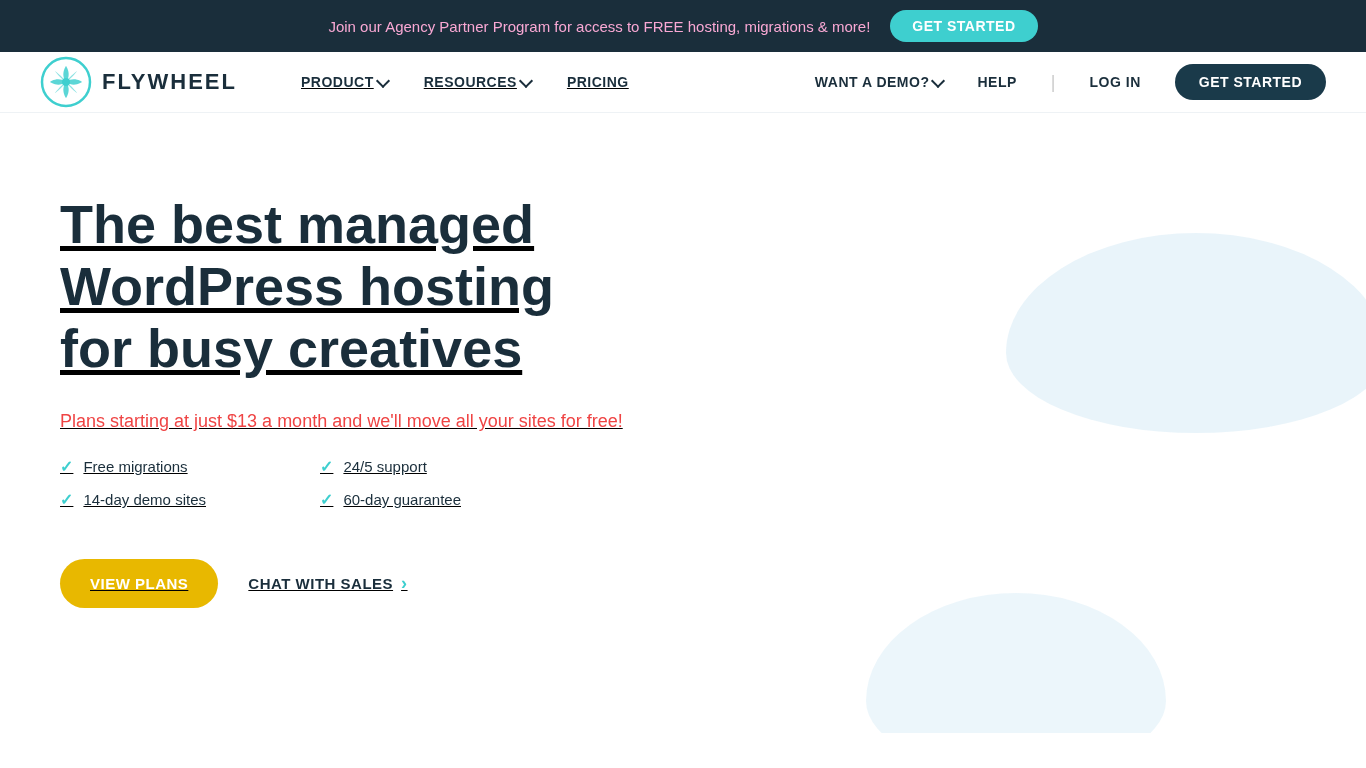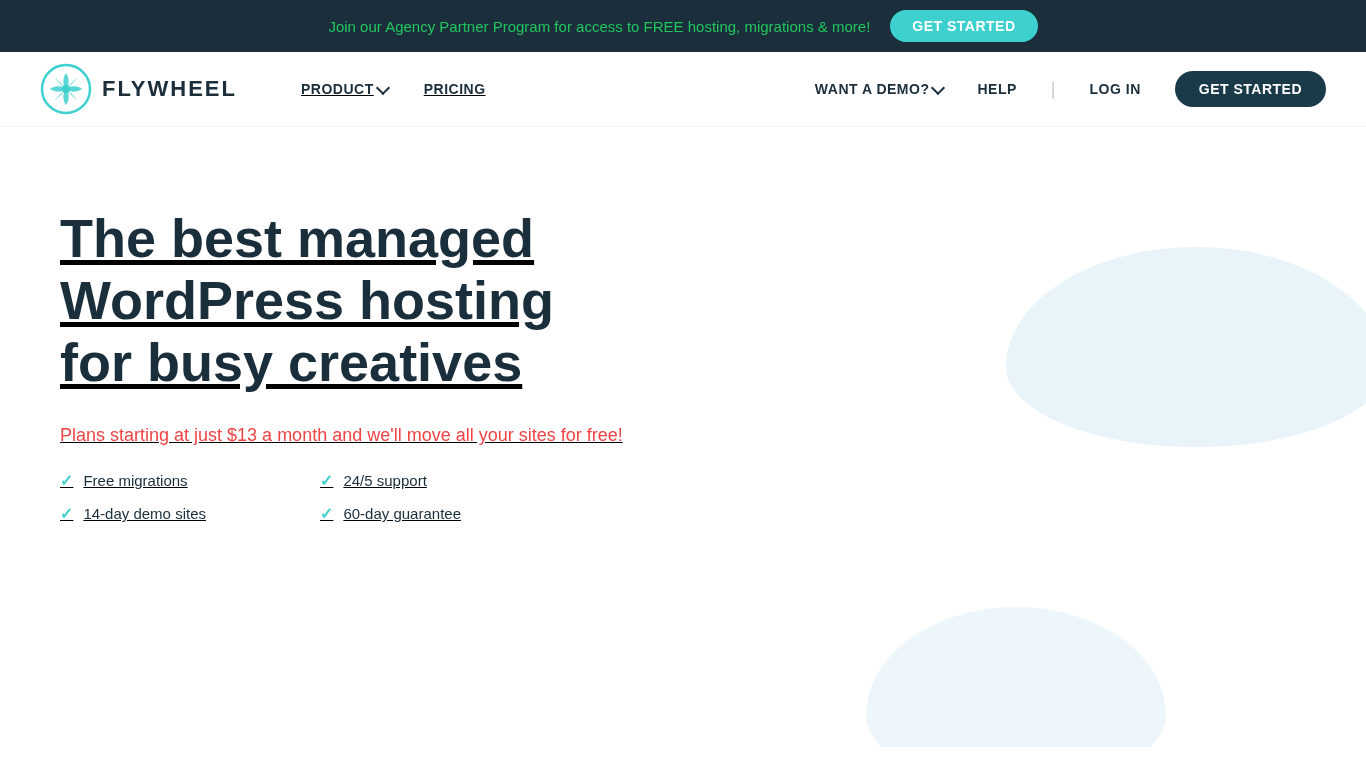--- a/index.html
+++ b/index.html
@@ -11,40 +11,40 @@
       color: #fff;
       text-align: center;
       padding: 10px 20px;
       font-size: 15px;
       display: flex;
       align-items: center;
       justify-content: center;
       gap: 20px;
       min-height: 50px;
     }
-    .top-banner-text { color: #22c55e; }
+    .top-banner-text { color: #f9a8d4; }
     .banner-btn {
       background: #3ecfcf;
       color: #fff;
       border: none;
       border-radius: 25px;
       padding: 8px 22px;
       font-size: 14px;
       font-weight: 700;
       cursor: pointer;
       letter-spacing: 0.5px;
       white-space: nowrap;
     }
 
     
     .header {
       display: flex;
       align-items: center;
       padding: 0 40px;
-      height: 75px;
+      height: 61px;
       border-bottom: 1px solid #eef2f5;
       background: #fff;
     }
     .logo {
       display: flex;
       align-items: center;
       gap: 10px;
       text-decoration: none;
       margin-right: 50px;
     }
@@ -247,20 +247,24 @@
     </svg>
     <span class="logo-text">FLYWHEEL</span>
   </a>
 
   <nav class="main-nav">
     <a class="nav-item">
       <span>PRODUCT</span>
       <span class="chevron-down"></span>
     </a>
     <a class="nav-item">
+      <span>RESOURCES</span>
+      <span class="chevron-down"></span>
+    </a>
+    <a class="nav-item">
       <span>PRICING</span>
     </a>
   </nav>
 
   <div class="nav-right">
     <a class="nav-right-item">
       <span>WANT A DEMO?</span>
       <span class="chevron-down"></span>
     </a>
     <a class="nav-right-item">HELP</a>
@@ -291,14 +295,21 @@
       <div class="feature-item">
         <span class="check-icon">✓</span>
         <span>14-day demo sites</span>
       </div>
       <div class="feature-item">
         <span class="check-icon">✓</span>
         <span>60-day guarantee</span>
       </div>
     </div>
 
+    <div class="cta-row">
+      <button class="view-plans-btn">VIEW PLANS</button>
+      <a class="chat-link">
+        <span>CHAT WITH SALES</span>
+        <span class="chat-arrow">›</span>
+      </a>
+    </div>
   </div>
 </section>
 
 </body></html>

